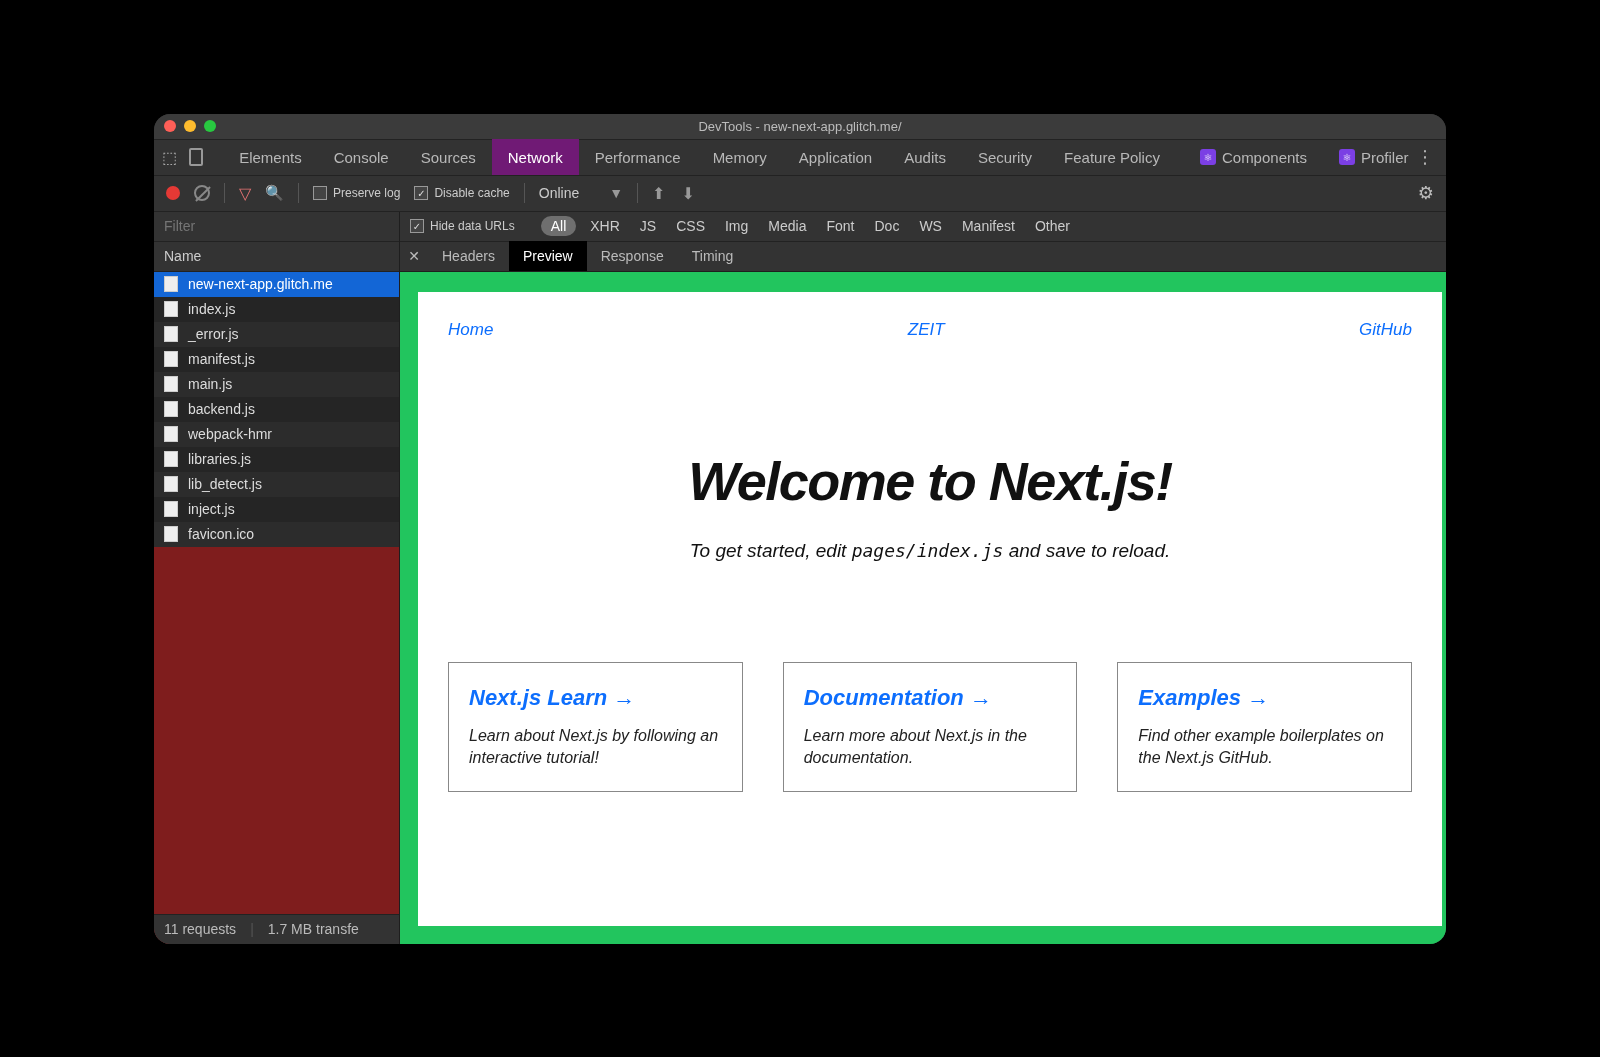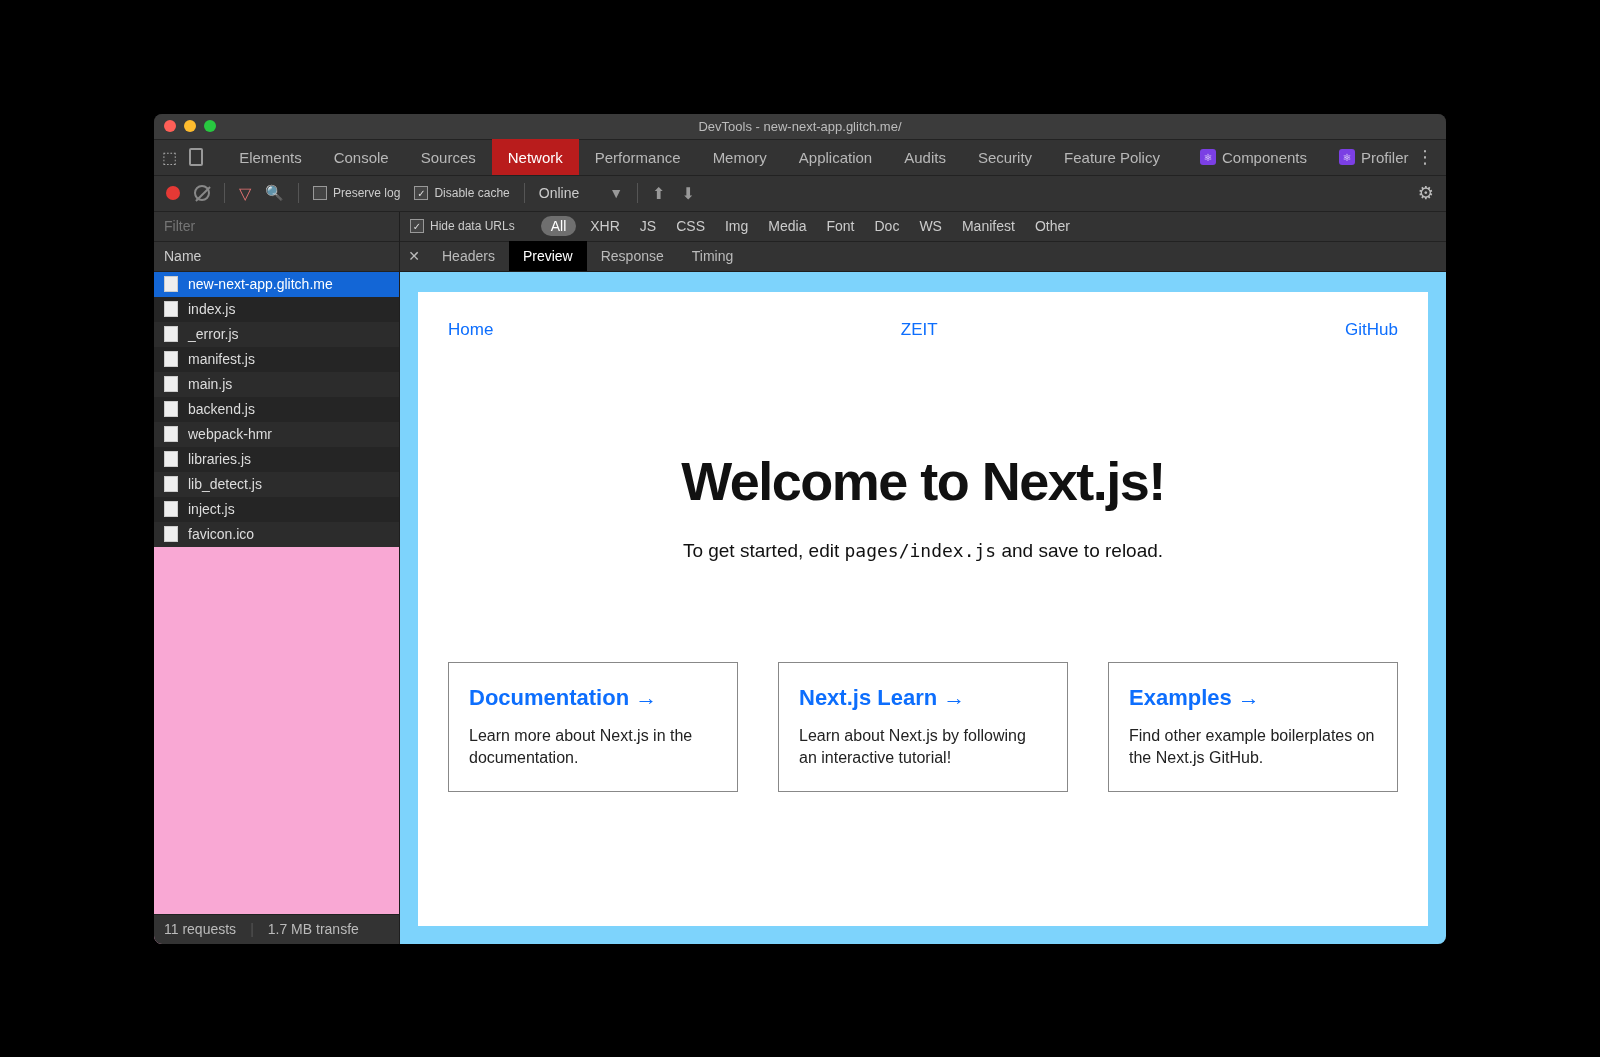--- a/index.html
+++ b/index.html
@@ -10,21 +10,21 @@
     height: 1057px;
     display: flex;
     align-items: center;
     justify-content: center;
     color: #e0e0e0;
   }
   .window {
     width: 1292px;
     height: 830px;
     background: #292929;
-    border-radius: 8px;
+    border-radius: 16px;
     overflow: hidden;
     box-shadow: 0 20px 60px rgba(0,0,0,0.6);
     display: flex;
     flex-direction: column;
   }
   .titlebar {
     height: 26px;
     background: #3b3b3b;
     display: flex;
     align-items: center;
@@ -52,21 +52,21 @@
     position:relative;
   }
   .tabs-left-icons { display:flex; align-items:center; gap:12px; margin-right:20px;}
   .sq-icon { width:16px; height:16px; border:2px solid #999; }
   .sq-icon.devices { position:relative; width:14px;height:18px;border:2px solid #999; border-radius:2px;}
   .tabs { display:flex; }
   .tab-item {
     padding: 0 16px; height:36px; display:flex; align-items:center;
     font-size:15px; color:#b8b8b8; cursor:pointer;
   }
-  .tab-item.active { background:#b91c1c; color:#fff; }
+  .tab-item.active { background:#701a75; color:#fff; }
   .tab-ext { display:flex; align-items:center; gap:6px; }
   .ext-badge { width:16px;height:16px;background:#7b3fe4;border-radius:3px;display:flex;align-items:center;justify-content:center;font-size:10px;color:#fff;}
   .tabs-menu { position:absolute; right:12px; color:#bbb; font-size:18px; cursor:pointer;}
   
   .toolbar {
     height:36px; background:#333333; border-bottom:1px solid #222;
     display:flex; align-items:center; padding:0 12px; gap:14px; position:relative;
   }
   .rec-dot { width:14px;height:14px;border-radius:50%;background:#e53935;}
   .noentry { width:16px;height:16px;border:2px solid #888;border-radius:50%;position:relative;}
@@ -75,21 +75,21 @@
   .mag { color:#bbb; font-size:15px;}
   .chk-wrap { display:flex; align-items:center; gap:6px; font-size:12px; color:#ccc;}
   .chk { width:14px;height:14px;border:1px solid #999;background:#444;display:flex;align-items:center;justify-content:center;font-size:10px;color:#ddd;}
   .chk.checked::after{content:'✓';}
   .sep { width:1px;height:20px;background:#555;}
   .throttle { display:flex;align-items:center;gap:30px;color:#ccc;font-size:14px;}
   .up-down { display:flex;gap:16px;color:#999;}
   .gear { position:absolute;right:12px;color:#bbb;font-size:18px;cursor:pointer;}
   
   .main-split { flex:1; display:flex; overflow:hidden;}
-  .sidebar { width:246px; background:#f9a8d4; display:flex;flex-direction:column;border-right:1px solid #1e1e1e;}
+  .sidebar { width:246px; background:#7f1d1d; display:flex;flex-direction:column;border-right:1px solid #1e1e1e;}
   .filter-row { height:30px;background:#333;border-bottom:1px solid #222;display:flex;align-items:center;}
   .filter-input { flex:1;background:transparent;border:none;color:#999;font-size:14px;padding:0 10px;outline:none;}
   .name-header { height:30px;background:#333;border-bottom:1px solid #222;display:flex;align-items:center;padding:0 10px;font-size:14px;color:#ccc;}
   .req-list { flex:1; overflow:auto;}
   .req-item {
     height:25px; display:flex;align-items:center;padding:0 10px;gap:10px;
     font-size:14px;color:#ddd;cursor:pointer; background:#252525;
   }
   .req-item:nth-child(odd){background:#2c2c2c;}
   .req-item.selected { background:#1366d6; color:#fff;}
@@ -100,21 +100,21 @@
   .filter-chips {
     height:30px;background:#333;border-bottom:1px solid #222;display:flex;align-items:center;padding:0 10px;gap:26px;font-size:14px;color:#ccc;
   }
   .chip { cursor:pointer; padding:2px 6px;}
   .chip.active { background:#6f6f6f;border-radius:10px;padding:2px 10px;color:#fff;}
   .detail-tabs { height:30px;background:#333;border-bottom:1px solid #1e1e1e;display:flex;align-items:center;}
   .close-x { width:28px;text-align:center;color:#bbb;cursor:pointer;font-size:14px;}
   .dtab { padding:0 14px;height:30px;display:flex;align-items:center;font-size:14px;color:#bbb;cursor:pointer;}
   .dtab.active { background:#000;color:#fff;}
   
-  .preview-wrap { flex:1;background:#7dd3fc;padding:20px 18px 18px 18px;}
+  .preview-wrap { flex:1;background:#22c55e;padding:20px 4px 18px 18px;font-style:italic;}
   .preview { width:100%;height:100%;background:#fff;color:#111;padding:28px 30px 30px 30px;overflow:hidden;}
   .pnav { display:flex;justify-content:space-between;font-size:17px;}
   .pnav a { color:#0d6efd;text-decoration:none;cursor:pointer;}
   .hero { text-align:center;margin-top:110px;}
   .hero h1 { font-size:54px;font-weight:800;letter-spacing:-1.5px;}
   .hero p { margin-top:28px;font-size:19px;}
   .hero code { font-family:ui-monospace,Menlo,monospace;font-size:18px;}
   .cards { display:flex;gap:40px;margin-top:100px;}
   .card { flex:1;border:1px solid #888;padding:22px 20px;}
   .card h3 { color:#0d6efd;font-size:22px;font-weight:700;margin-bottom:14px;}
@@ -289,26 +289,26 @@
             <a>GitHub</a>
           </div>
           <div class="hero">
             <h1>Welcome to Next.js!</h1>
             <p>
               <span>To get started, edit </span><code>pages/index.js</code><span> and save to reload.</span>
             </p>
           </div>
           <div class="cards" id="cards-container">
               <div class="card">
+                <h3>Next.js Learn →</h3>
+                <p>Learn about Next.js by following an interactive tutorial!</p>
+              </div>
+              <div class="card">
                 <h3>Documentation →</h3>
                 <p>Learn more about Next.js in the documentation.</p>
-              </div>
-              <div class="card">
-                <h3>Next.js Learn →</h3>
-                <p>Learn about Next.js by following an interactive tutorial!</p>
               </div>
               <div class="card">
                 <h3>Examples →</h3>
                 <p>Find other example boilerplates on the Next.js GitHub.</p>
               </div>
             </div>
         </div>
       </div>
     </div>
   </div>

